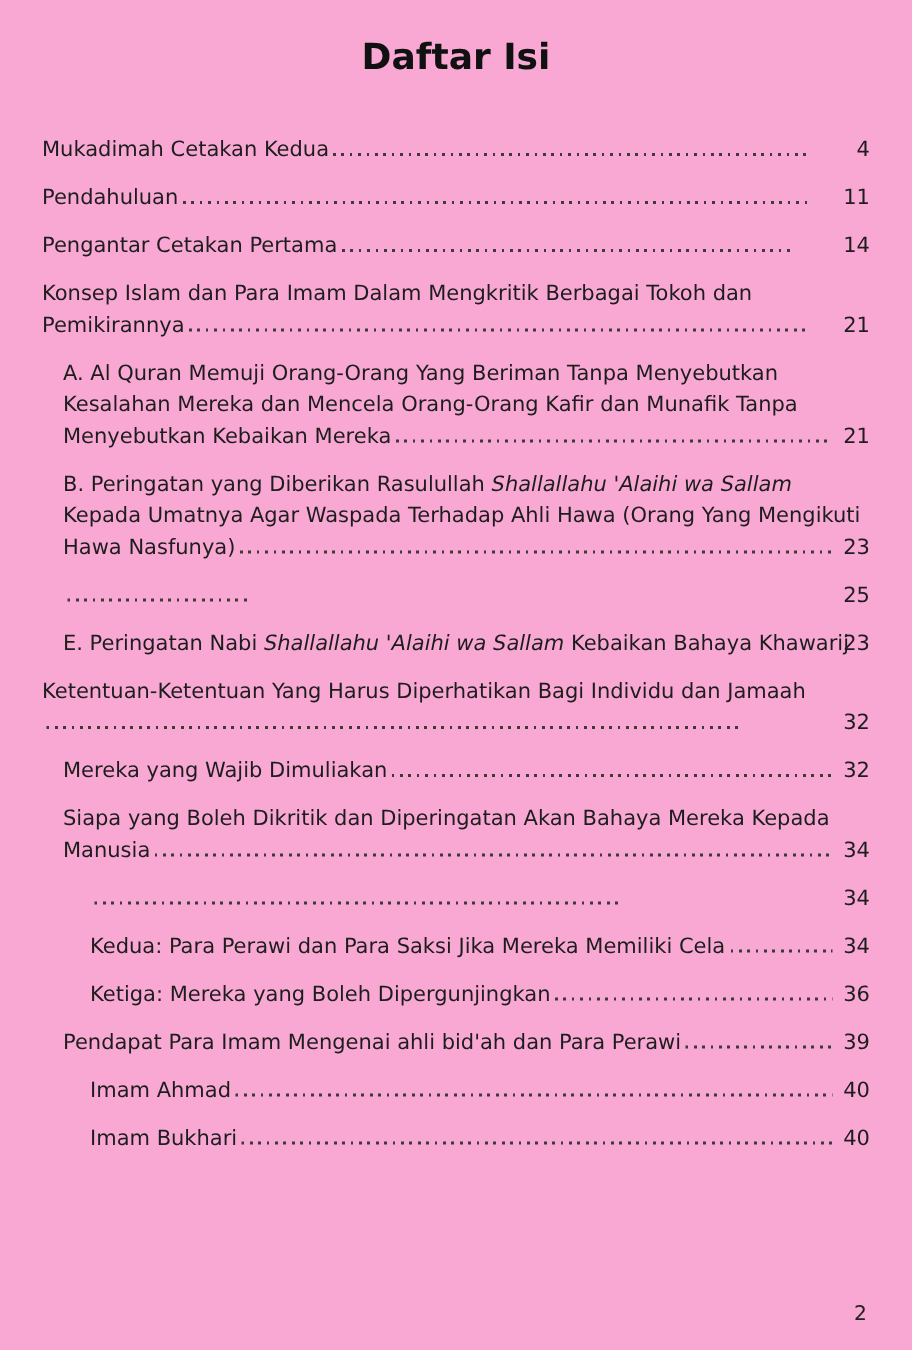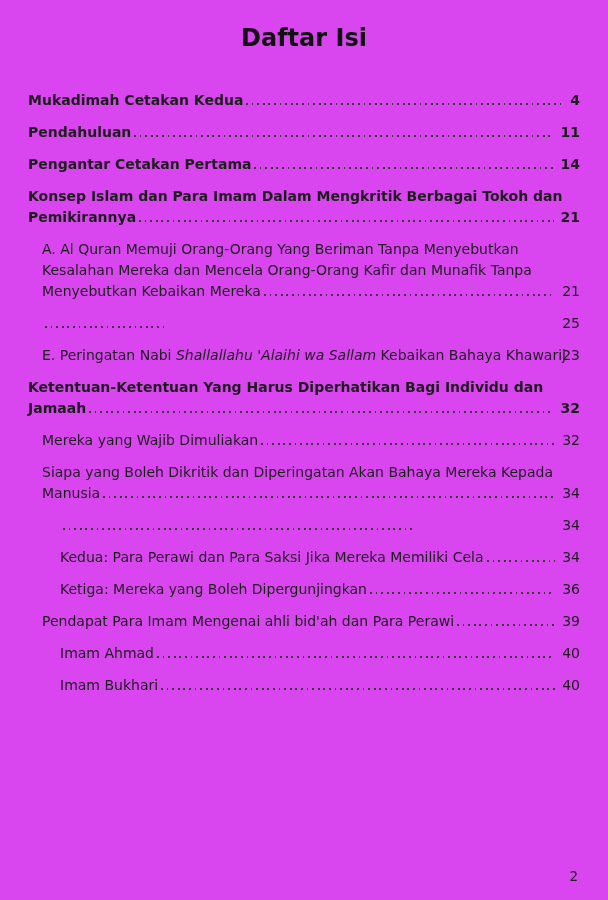--- a/index.html
+++ b/index.html
@@ -1,32 +1,32 @@
 <!DOCTYPE html>
 <html><head>
 <meta charset="utf-8">
 <style>
   * { margin:0; padding:0; box-sizing:border-box; }
   html, body { background:#ffffff; }
   .sheet {
     width:608px; height:900px; margin:0 auto; position:relative;
-    background:#d946ef; color:#1d1d1d;
+    background:#f9a8d4; color:#1d1d1d;
     font-family:"DejaVu Sans", sans-serif;
     padding:18px 28px 0 28px;
     overflow:hidden;
   }
   .doc-title {
     text-align:center; font-size:24px; font-weight:bold; color:#111;
     margin:6px 0 38px 0;
   }
   .toc-list { display:block; }
   .toc-entry {
     position:relative; font-size:14px; line-height:21px; margin-bottom:11px;
   }
-  .toc-entry.bold { font-weight:bold; }
+  .toc-entry.bold { font-weight:normal; }
   .toc-entry.lvl1 { padding-left:14px; }
   .toc-entry.lvl2 { padding-left:32px; }
   .txt .it { font-style:italic; }
   .leader {
     display:inline-block; width:0; height:2px; margin-left:3px;
     background:repeating-linear-gradient(90deg,#3b3b3b 0 1.8px,transparent 1.8px 5.6px);
   }
   .pg { position:absolute; right:0; bottom:0; line-height:21px; }
   .sheet-pagenum {
     position:absolute; right:30px; bottom:16px;
@@ -42,20 +42,21 @@
   <div class="toc-entry lvl0 bold"><span class="txt"><span>Mukadimah Cetakan Kedua</span></span><span class="leader" style="width: 316.844px;"></span><span class="pg">4</span></div>
 
   <div class="toc-entry lvl0 bold"><span class="txt"><span>Pendahuluan</span></span><span class="leader" style="width: 419.203px;"></span><span class="pg">11</span></div>
 
   <div class="toc-entry lvl0 bold"><span class="txt"><span>Pengantar Cetakan Pertama</span></span><span class="leader" style="width: 299.094px;"></span><span class="pg">14</span></div>
 
   <div class="toc-entry lvl0 bold"><span class="txt"><span>Konsep Islam dan Para Imam Dalam Mengkritik Berbagai Tokoh dan Pemikirannya</span></span><span class="leader" style="width: 414.391px;"></span><span class="pg">21</span></div>
 
   <div class="toc-entry lvl1"><span class="txt"><span>A. Al Quran Memuji Orang-Orang Yang Beriman Tanpa Menyebutkan Kesalahan Mereka dan Mencela Orang-Orang Kafir dan Munafik Tanpa Menyebutkan Kebaikan Mereka</span></span><span class="leader" style="width: 291.281px;"></span><span class="pg">21</span></div>
 
+  <div class="toc-entry lvl1"><span class="txt"><span>B. Peringatan yang Diberikan Rasulullah </span><span class="it">Shallallahu 'Alaihi wa Sallam</span><span> Kepada Umatnya Agar Waspada Terhadap Ahli Hawa (Orang Yang Mengikuti Hawa Nasfunya)</span></span><span class="leader" style="width: 395.234px;"></span><span class="pg">23</span></div>
 
   <div class="toc-entry lvl1"><span class="leader" style="width: 121.922px;"></span><span class="pg">25</span></div>
 
 
   <div class="toc-entry lvl1"><span class="txt"><span>E. Peringatan Nabi </span><span class="it">Shallallahu 'Alaihi wa Sallam</span><span> Kebaikan Bahaya Khawarij</span></span><span class="leader" style="width: 0px;"></span><span class="pg">23</span></div>
 
   <div class="toc-entry lvl0 bold"><span class="txt"><span>Ketentuan-Ketentuan Yang Harus Diperhatikan Bagi Individu dan Jamaah</span></span><span class="leader" style="width: 464.406px;"></span><span class="pg">32</span></div>
 
   <div class="toc-entry lvl1"><span class="txt"><span>Mereka yang Wajib Dimuliakan</span></span><span class="leader" style="width: 293.953px;"></span><span class="pg">32</span></div>
 

